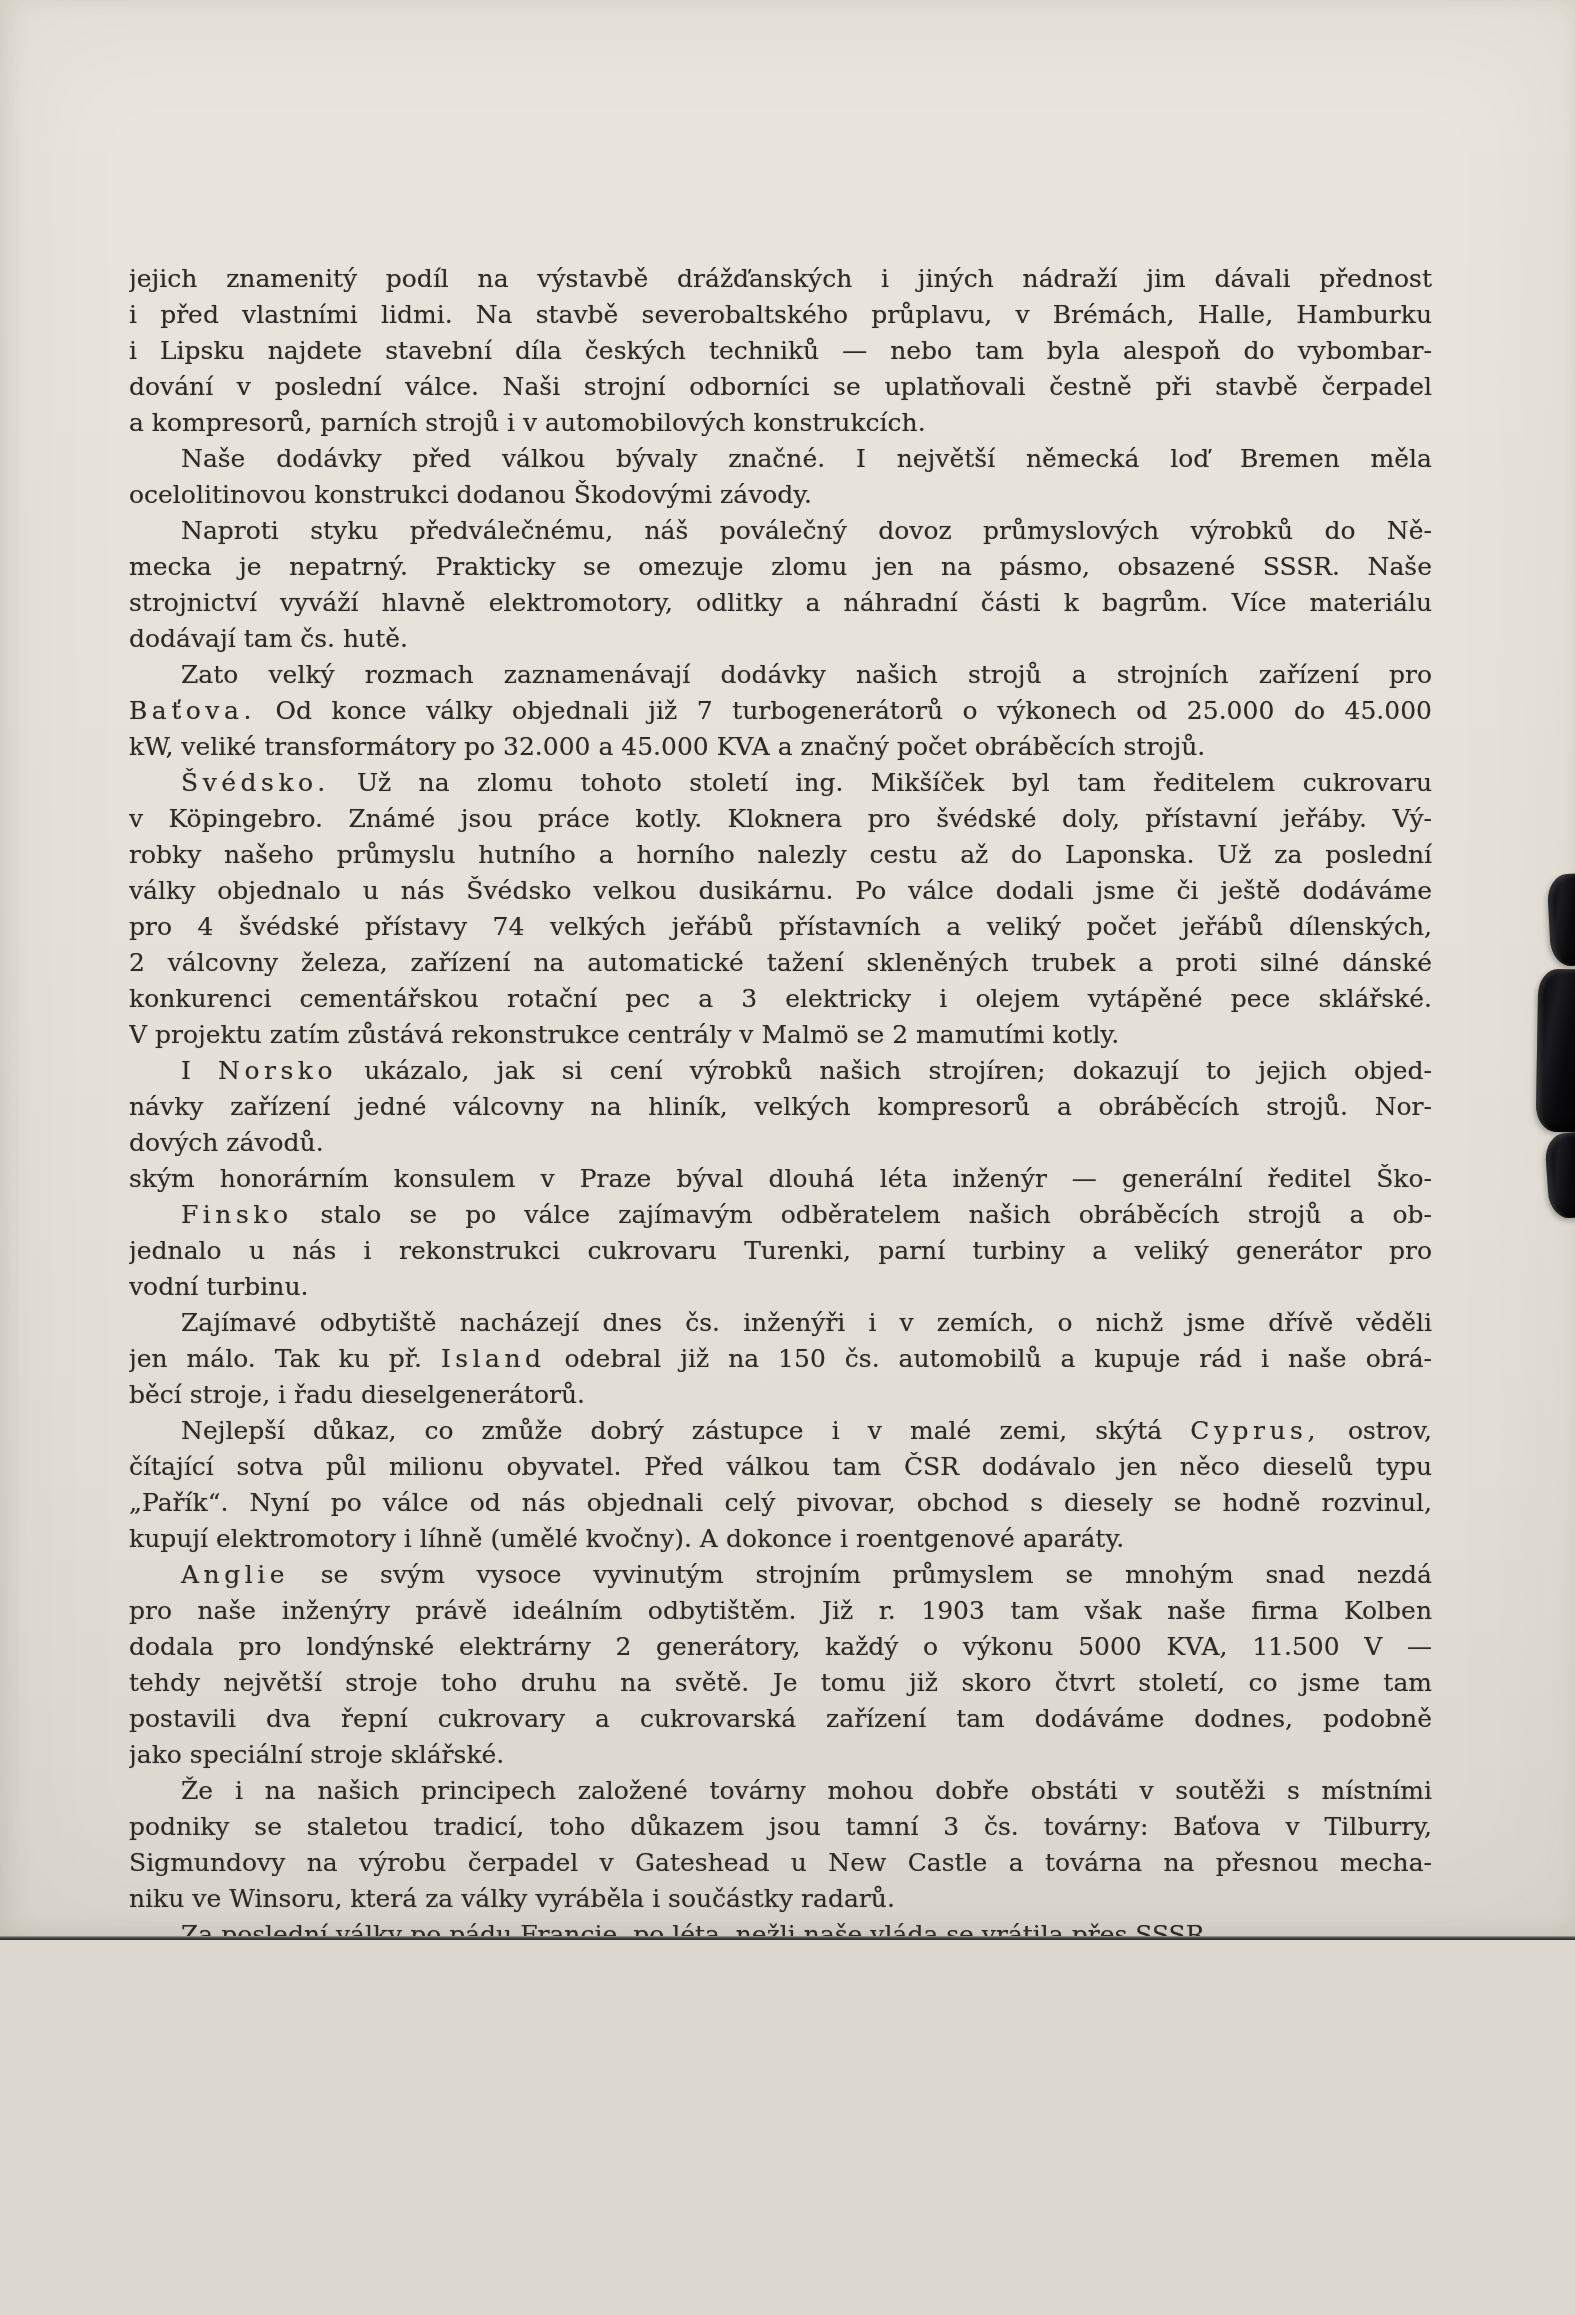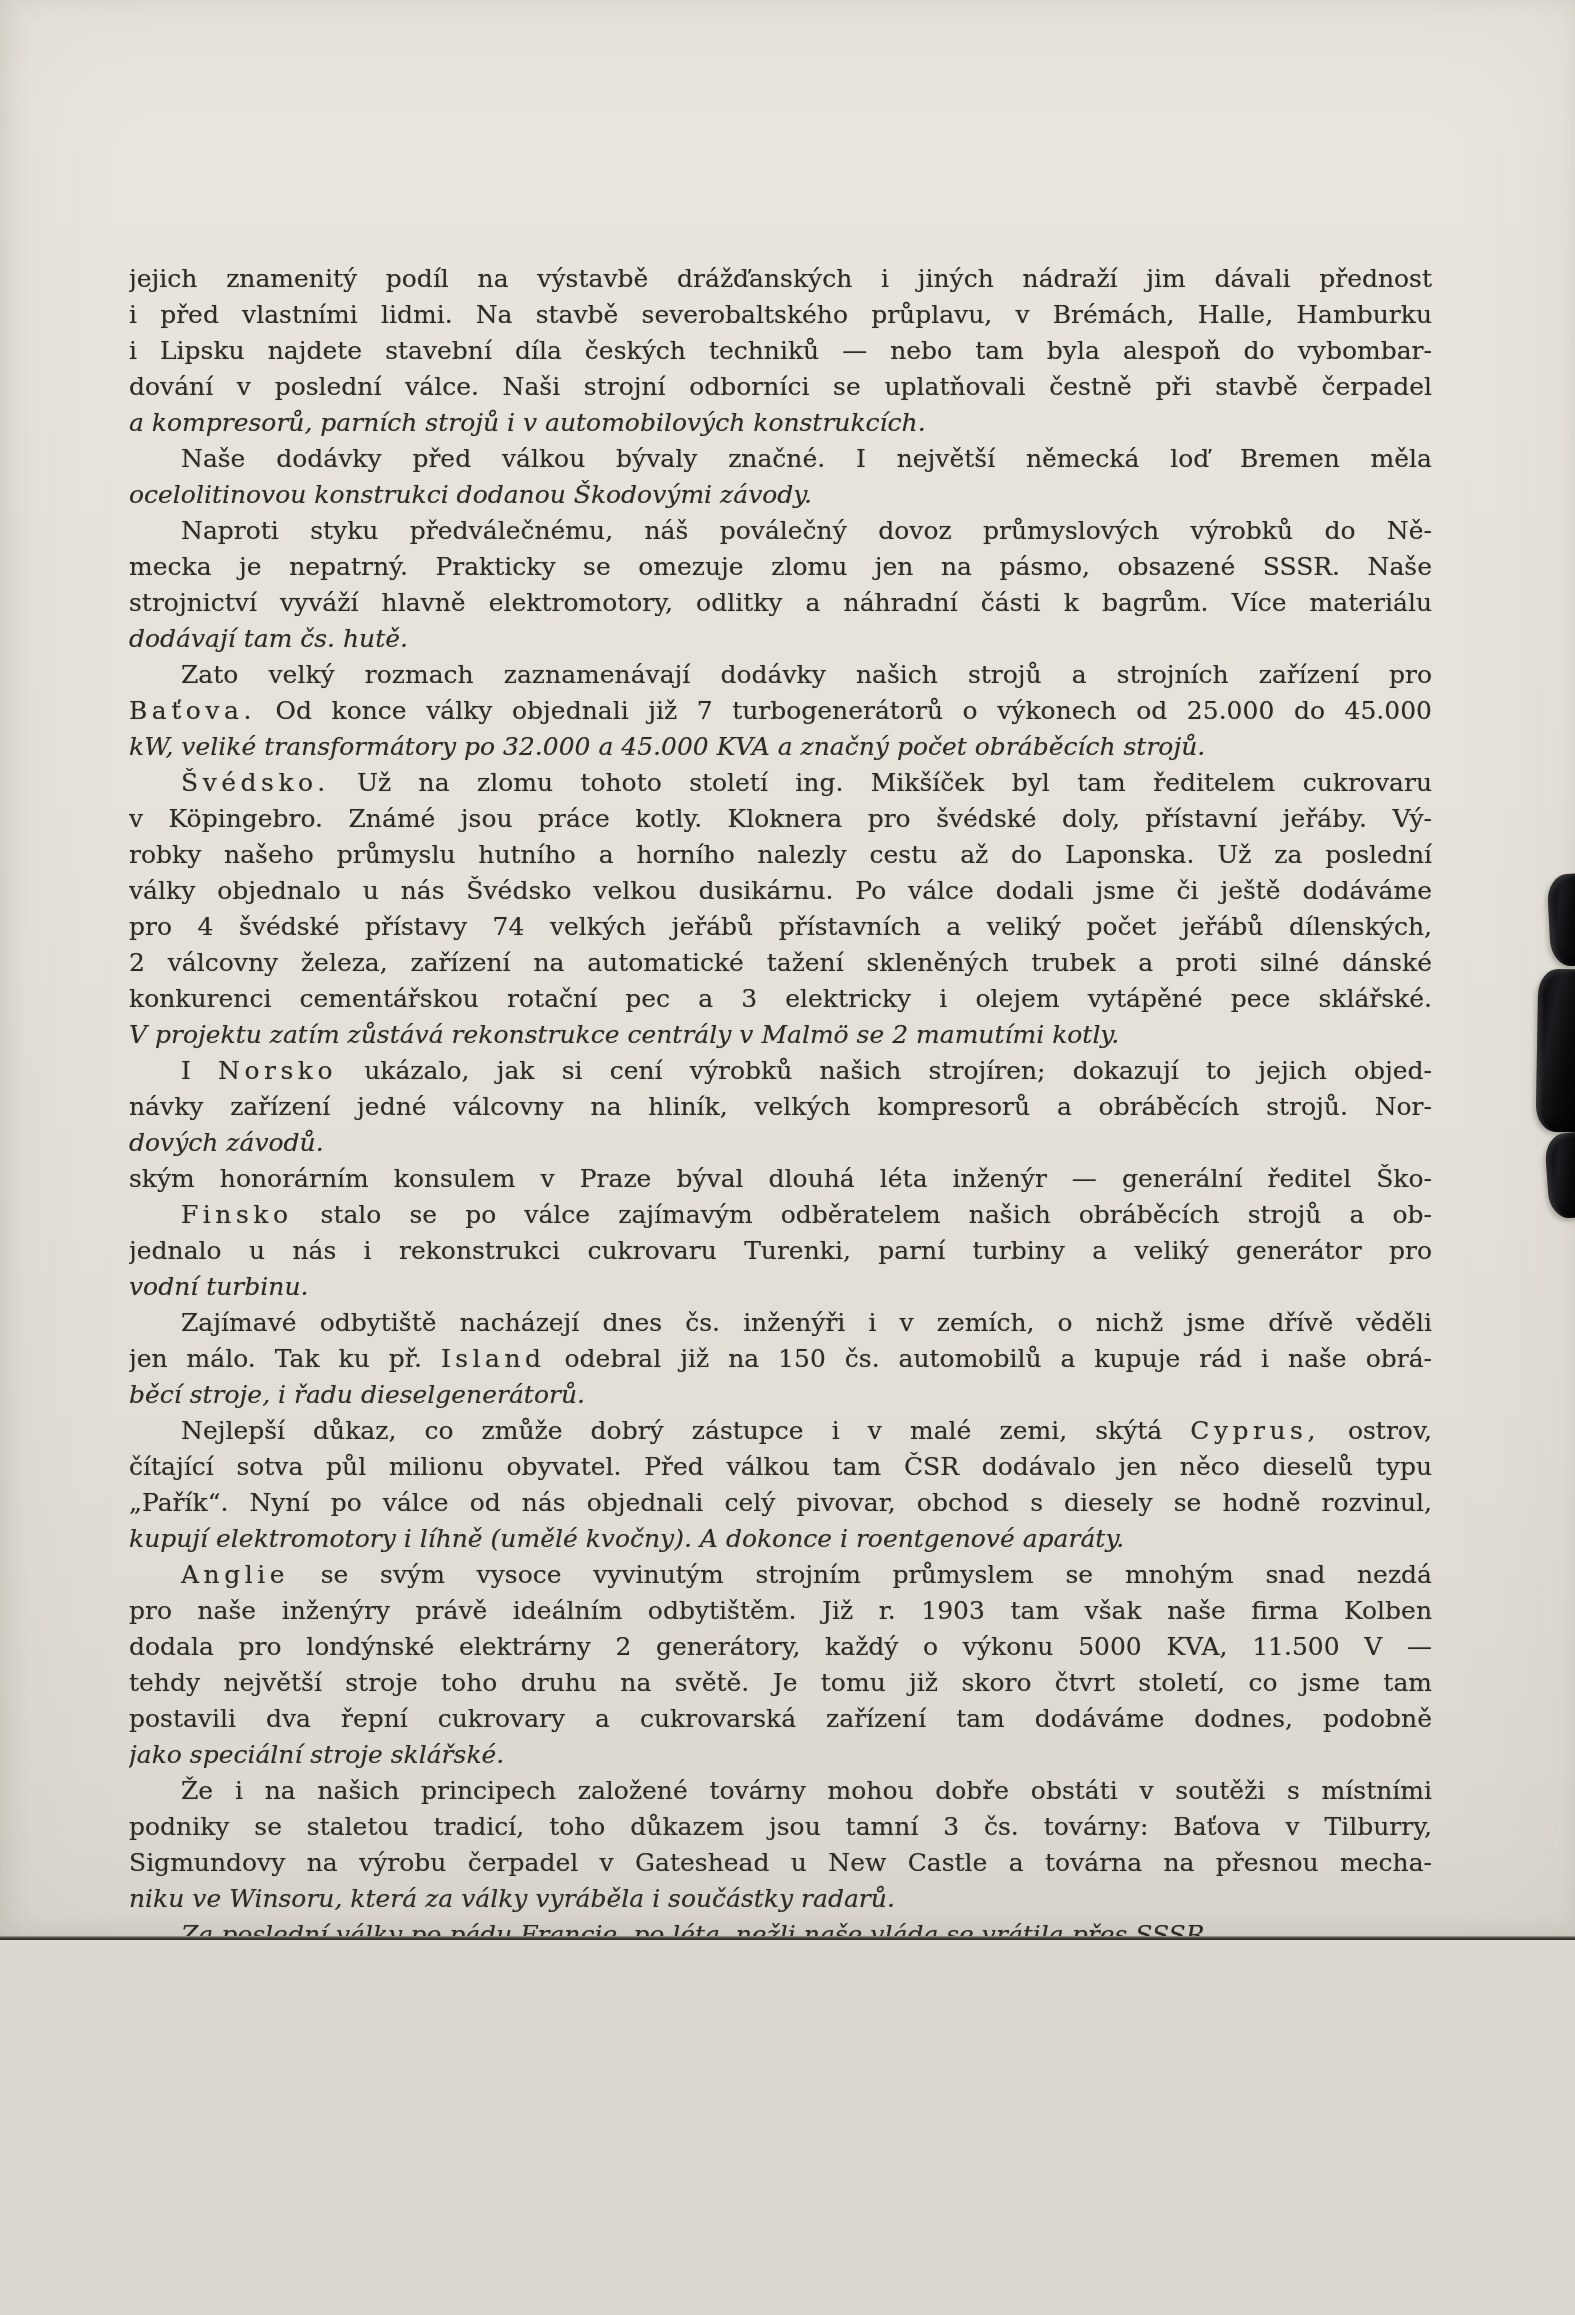--- a/index.html
+++ b/index.html
@@ -29,21 +29,20 @@
   .line {
     height: 36px;
     overflow: hidden;
     text-align: justify;
     text-align-last: justify;
     white-space: nowrap;
   }
   .line.last {
     text-align-last: left;
     white-space: normal;
-    font-style: italic;
   }
   .line.indent { padding-left: 52px; }
   .sp { letter-spacing: 0.18em; }
   .pagenum {
     position: absolute;
     left: 672px; top: 1961px;
     width: 118px;
     text-align: center;
     color: #33302c;
     font-size: 18px;

